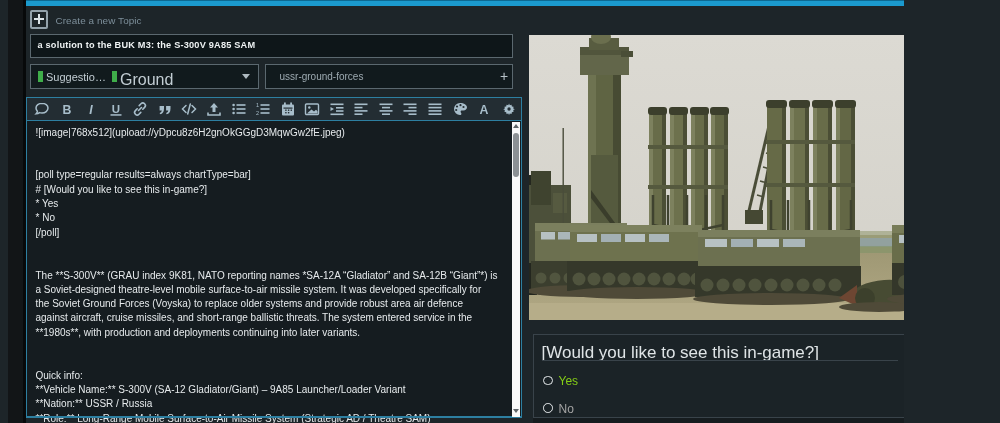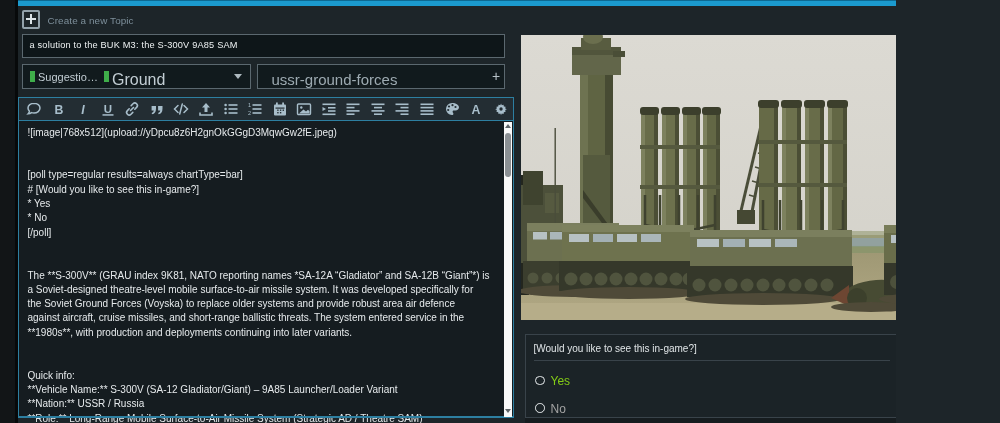--- a/index.html
+++ b/index.html
@@ -1,15 +1,15 @@
 <!DOCTYPE html>
 <html><head><meta charset="utf-8"><style>
 *{margin:0;padding:0;box-sizing:border-box}
 html,body{width:1000px;height:423px;overflow:hidden;background:#1d2529;font-family:"Liberation Sans",sans-serif}
-#stage{position:absolute;left:0;top:0;width:896px;height:423px;overflow:hidden}
+#stage{position:absolute;left:8px;top:0;width:896px;height:423px;overflow:hidden}
 .abs{position:absolute}
 </style></head>
 <body>
 <div id="stage">
 
   <div class="abs" style="left:0;top:0;width:15px;height:423px;background:#121517"></div>
   <div class="abs" style="left:15px;top:0;width:2.5px;height:423px;background:#07090a"></div>
 
   <div class="abs" style="left:17.5px;top:0;width:982.5px;height:423px;background:#1d2529"></div>
 
@@ -24,31 +24,31 @@
 
   <svg class="abs" style="left:970px;top:12px" width="16" height="16" viewBox="0 0 16 16">
     <g stroke="#c9d6dd" stroke-width="1.4" fill="#c9d6dd">
       <line x1="4.5" y1="11.5" x2="11.5" y2="4.5"></line>
       <path d="M8.6 3.6 L12.4 3.6 L12.4 7.4 Z" stroke="none"></path>
       <path d="M3.6 8.6 L3.6 12.4 L7.4 12.4 Z" stroke="none"></path>
     </g>
   </svg>
 
   <div class="abs" style="left:21.5px;top:33.5px;width:483.5px;height:24px;background:#0e1619;border:1px solid #5b686f"></div>
-  <div class="abs" style="left:29.5px;top:39.5px;font-size:9.2px;font-weight:normal;color:#eef2f3;letter-spacing:.2px">a solution to the BUK M3: the S-300V 9A85 SAM</div>
+  <div class="abs" style="left:29.5px;top:39.5px;font-size:9.2px;font-weight:bold;color:#eef2f3;letter-spacing:.2px">a solution to the BUK M3: the S-300V 9A85 SAM</div>
 
   <div class="abs" style="left:21.5px;top:63.5px;width:229px;height:25.5px;background:#111a1d;border:1px solid #5b686f"></div>
   <div class="abs" style="left:30px;top:70.5px;width:4.5px;height:11px;background:#3fae4a"></div>
   <div class="abs" style="left:38px;top:70.5px;font-size:11px;color:#c2cdd3">Suggestio…</div>
   <div class="abs" style="left:104px;top:70.5px;width:4.5px;height:11px;background:#3fae4a"></div>
   <div class="abs" style="left:112px;top:70.5px;font-size:16px;color:#c2cdd3">Ground</div>
   <div class="abs" style="left:234px;top:73.5px;width:0;height:0;border-left:4px solid transparent;border-right:4px solid transparent;border-top:5px solid #aeb9bf"></div>
 
   <div class="abs" style="left:257px;top:63.5px;width:247.5px;height:25.5px;background:#111a1d;border:1px solid #5b686f"></div>
-  <div class="abs" style="left:271.5px;top:70.5px;font-size:15px;color:#9daab1">ussr-ground-forces</div>
+  <div class="abs" style="left:271.5px;top:70.5px;font-size:10px;color:#9daab1">ussr-ground-forces</div>
   <div class="abs" style="left:492px;top:68px;font-size:14px;color:#b6c2c8">+</div>
 
   <div class="abs" style="left:17.5px;top:96.5px;width:496.5px;height:321.5px;border:1.5px solid #2d7fa1;background:#151c20"></div>
 
   <div class="abs" style="left:19px;top:98px;width:493.5px;height:23px;background:#232d33;border-bottom:1px solid #2d7fa1"></div>
   <div id="icons" class="abs" style="left:0;top:0">
       <svg width="18" height="18" viewBox="0 0 18 18" style="position: absolute; left: 25px; top: 99.8px;">
         <path d="M9 3.2c-3.3 0-6 2.2-6 4.9 0 1.2.5 2.2 1.4 3.1-.1.8-.5 1.9-1.2 2.6 1.3-.1 2.5-.6 3.3-1.2.8.3 1.6.4 2.5.4 3.3 0 6-2.2 6-4.9s-2.7-4.9-6-4.9z" fill="none" stroke="#a7bdca" stroke-width="1.5"></path>
       </svg>
       <svg width="18" height="18" viewBox="0 0 18 18" style="position: absolute; left: 49.565px; top: 99.8px;">
@@ -431,21 +431,21 @@
             <circle cx="444" cy="247" r="7"></circle>
             <circle cx="461" cy="247" r="7"></circle>
             <circle cx="475" cy="247" r="7"></circle>
       </g>
       <ellipse cx="428" cy="264" rx="70" ry="7" fill="#4f4a38"></ellipse>
     </g>
     </g>
   </svg>
 
   <div class="abs" style="left:525px;top:333.5px;width:474px;height:84px;border:1px solid #39434a;background:#1b2327"></div>
-  <div class="abs" style="left:533.5px;top:342.8px;font-size:10px;color:#dfe4e6">[Would you like to see this in-game?]</div>
+  <div class="abs" style="left:533.5px;top:342.8px;font-size:17px;color:#dfe4e6">[Would you like to see this in-game?]</div>
   <div class="abs" style="left:533.5px;top:360px;width:356px;height:1px;background:#39434a"></div>
   <div class="abs" style="left:535px;top:375.6px;width:9.6px;height:9.6px;border:1.5px solid #e8ecee;border-radius:50%"></div>
   <div class="abs" style="left:550.5px;top:374px;font-size:12px;color:#84cc16">Yes</div>
   <div class="abs" style="left:535px;top:403.2px;width:9.6px;height:9.6px;border:1.5px solid #e8ecee;border-radius:50%"></div>
   <div class="abs" style="left:550.5px;top:401.6px;font-size:12px;color:#a3a3a3">No</div>
   <div class="abs" style="left:903px;top:334px;width:1px;height:83px;background:#39434a"></div>
   <div class="abs" style="left:903px;top:360px;width:97px;height:24px;font-size:24px;color:#aebac2;text-align:center">0</div>
   <div class="abs" style="left:903px;top:388.5px;width:97px;height:16px;font-size:13px;color:#8195a3;text-align:center">voters</div>
   <div class="abs" style="left:525px;top:417.5px;width:475px;height:5.5px;background:#161c1f"></div>
 </div>

